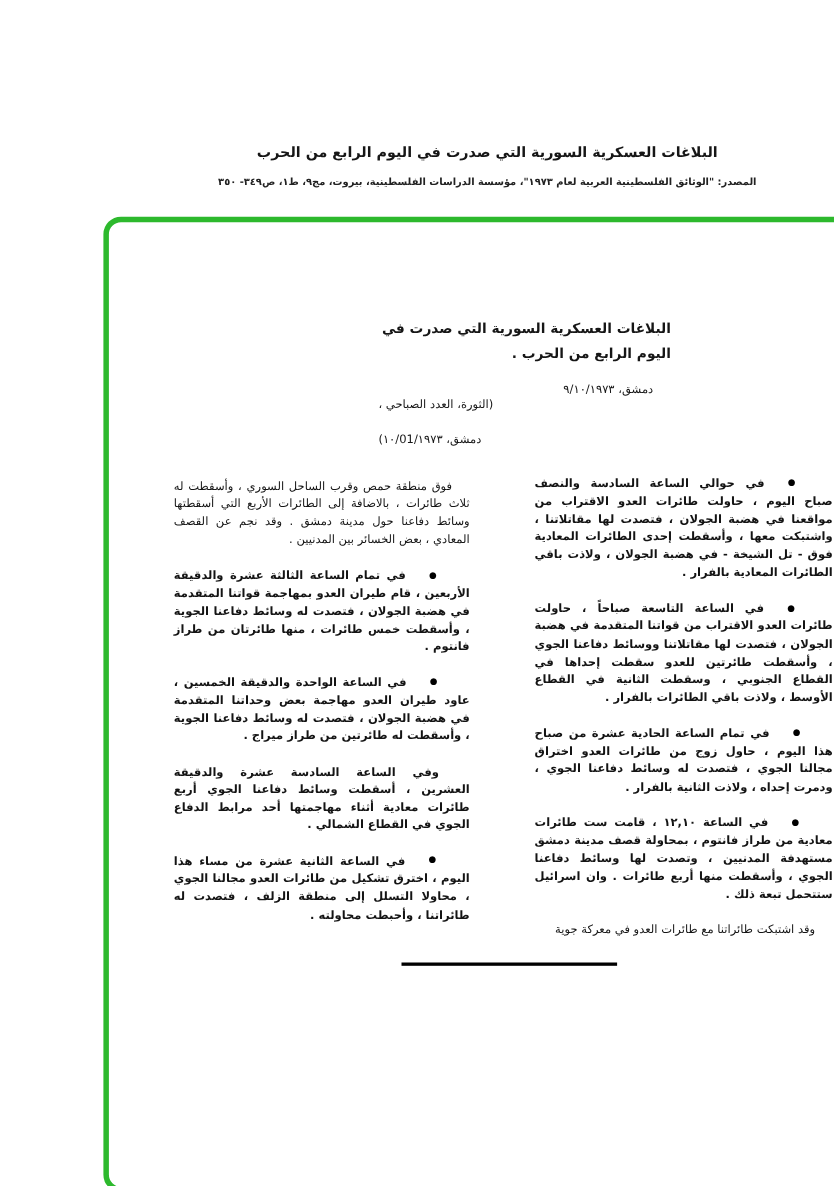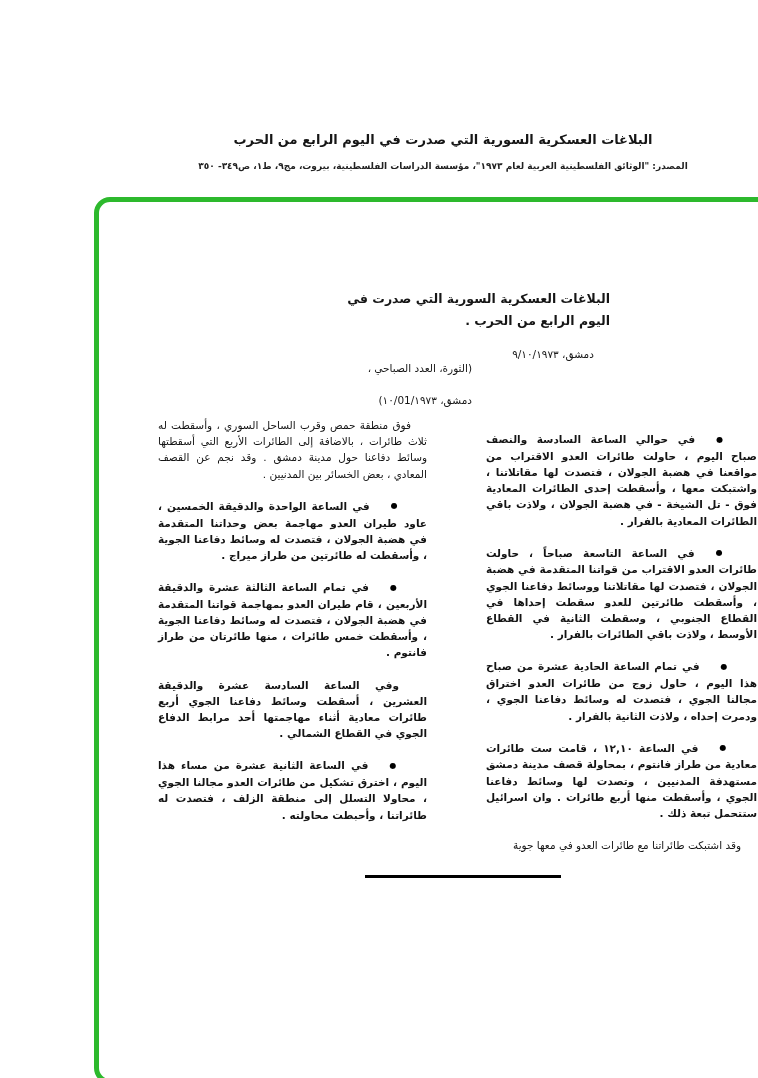--- a/index.html
+++ b/index.html
@@ -28,29 +28,29 @@
     direction:rtl; text-align:right;
     font-weight:bold; font-size:12.5px; line-height:22px;
   }
 
   .dateline-right {
     position:absolute; left:378px; top:128px; width:120px;
     direction:rtl; text-align:center; font-size:10.5px; line-height:16px;
   }
   .dateline-left {
     position:absolute; left:213px; top:126px; width:160px;
-    direction:rtl; text-align:right; font-size:10.5px; line-height:16px;
+    direction:rtl; text-align:left; font-size:10.5px; line-height:16px;
   }
 
   .col {
     position:absolute; direction:rtl; text-align:justify;
     font-size:10.5px; line-height:16.2px; color:#141414;
   }
   .col-right { left:355px; top:197px; width:303px; }
-  .col-left  { left:27px;  top:183px; width:301px; }
+  .col-left  { left:27px;  top:200px; width:301px; }
 
   .para { margin-bottom:6px; }
   .para.indent { text-indent:12px;font-weight:bold; }
   .bullet {
     font-size:8px; vertical-align:1.5px; margin-left:5px; color:#000;
   }
 
   .divider {
     position:absolute; left:250px; top:657px; width:196px; height:2.5px;
     background:#000;
@@ -73,27 +73,27 @@
     <div class="dateline-left">
       <div>(الثورة، العدد الصباحي ،</div>
       <div>دمشق، ١٠/01/١٩٧٣)</div>
     </div>
 
     <div class="col col-right">
       <p class="para indent"><span class="bullet">●</span><span>في حوالي الساعة السادسة والنصف صباح اليوم ، حاولت طائرات العدو الاقتراب من مواقعنا في هضبة الجولان ، فتصدت لها مقاتلاتنا ، واشتبكت معها ، وأسقطت إحدى الطائرات المعادية فوق - تل الشيخة - في هضبة الجولان ، ولاذت باقي الطائرات المعادية بالفرار .</span></p>
       <p class="para indent"><span class="bullet">●</span><span>في الساعة التاسعة صباحاً ، حاولت طائرات العدو الاقتراب من قواتنا المتقدمة في هضبة الجولان ، فتصدت لها مقاتلاتنا ووسائط دفاعنا الجوي ، وأسقطت طائرتين للعدو سقطت إحداها في القطاع الجنوبي ، وسقطت الثانية في القطاع الأوسط ، ولاذت باقي الطائرات بالفرار .</span></p>
       <p class="para indent"><span class="bullet">●</span><span>في تمام الساعة الحادية عشرة من صباح هذا اليوم ، حاول زوج من طائرات العدو اختراق مجالنا الجوي ، فتصدت له وسائط دفاعنا الجوي ، ودمرت إحداه ، ولاذت الثانية بالفرار .</span></p>
       <p class="para indent"><span class="bullet">●</span><span>في الساعة ١٢,١٠ ، قامت ست طائرات معادية من طراز فانتوم ، بمحاولة قصف مدينة دمشق مستهدفة المدنيين ، وتصدت لها وسائط دفاعنا الجوي ، وأسقطت منها أربع طائرات . وان اسرائيل ستتحمل تبعة ذلك .</span></p>
-      <p class="para"><span>وقد اشتبكت طائراتنا مع طائرات العدو في معها جوية</span></p>
+      <p class="para"><span>وقد اشتبكت طائراتنا مع طائرات العدو في معركة جوية</span></p>
     </div>
 
     <div class="col col-left">
       <p class="para"><span>فوق منطقة حمص وقرب الساحل السوري ، وأسقطت له ثلاث طائرات ، بالاضافة إلى الطائرات الأربع التي أسقطتها وسائط دفاعنا حول مدينة دمشق . وقد نجم عن القصف المعادي ، بعض الخسائر بين المدنيين .</span></p>
+      <p class="para indent"><span class="bullet">●</span><span>في تمام الساعة الثالثة عشرة والدقيقة الأربعين ، قام طيران العدو بمهاجمة قواتنا المتقدمة في هضبة الجولان ، فتصدت له وسائط دفاعنا الجوية ، وأسقطت خمس طائرات ، منها طائرتان من طراز فانتوم .</span></p>
       <p class="para indent"><span class="bullet">●</span><span>في الساعة الواحدة والدقيقة الخمسين ، عاود طيران العدو مهاجمة بعض وحداتنا المتقدمة في هضبة الجولان ، فتصدت له وسائط دفاعنا الجوية ، وأسقطت له طائرتين من طراز ميراج .</span></p>
-      <p class="para indent"><span class="bullet">●</span><span>في تمام الساعة الثالثة عشرة والدقيقة الأربعين ، قام طيران العدو بمهاجمة قواتنا المتقدمة في هضبة الجولان ، فتصدت له وسائط دفاعنا الجوية ، وأسقطت خمس طائرات ، منها طائرتان من طراز فانتوم .</span></p>
       <p class="para indent"><span>وفي الساعة السادسة عشرة والدقيقة العشرين ، أسقطت وسائط دفاعنا الجوي أربع طائرات معادية أثناء مهاجمتها أحد مرابط الدفاع الجوي في القطاع الشمالي .</span></p>
       <p class="para indent"><span class="bullet">●</span><span>في الساعة الثانية عشرة من مساء هذا اليوم ، اخترق تشكيل من طائرات العدو مجالنا الجوي ، محاولا التسلل إلى منطقة الزلف ، فتصدت له طائراتنا ، وأحبطت محاولته .</span></p>
     </div>
 
     <div class="divider"></div>
 
   </div>
 
 </div>
 

